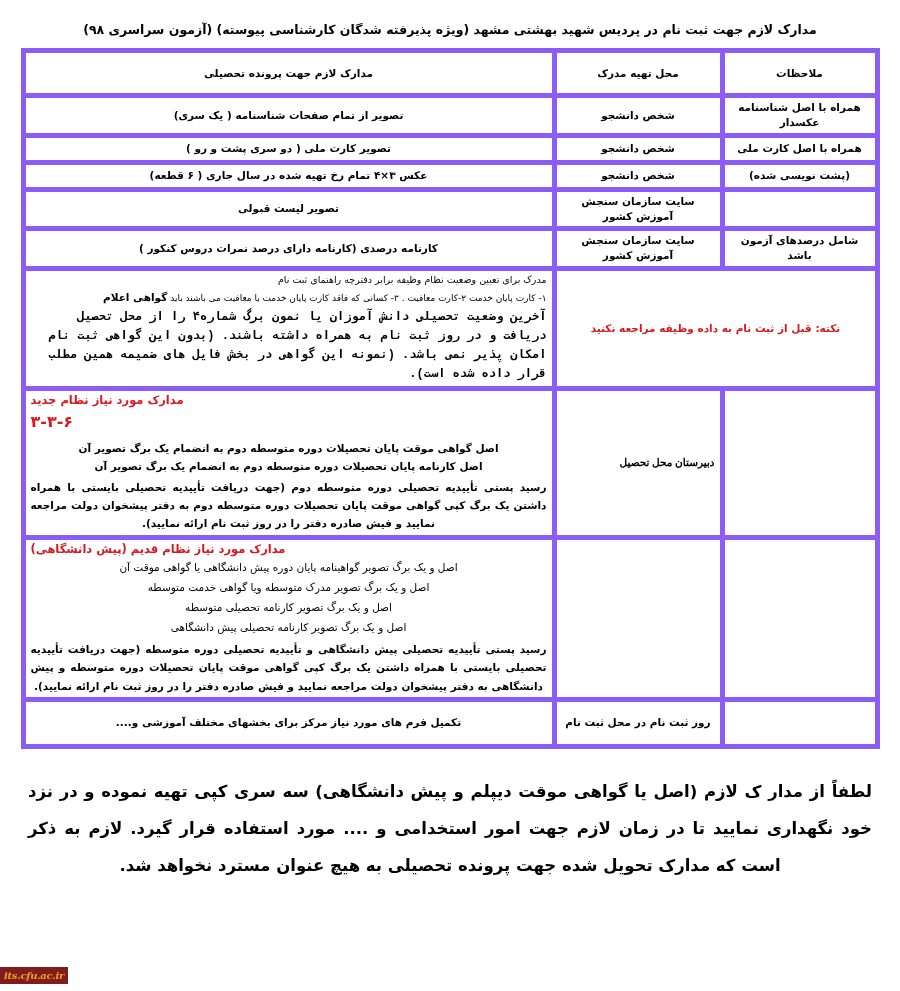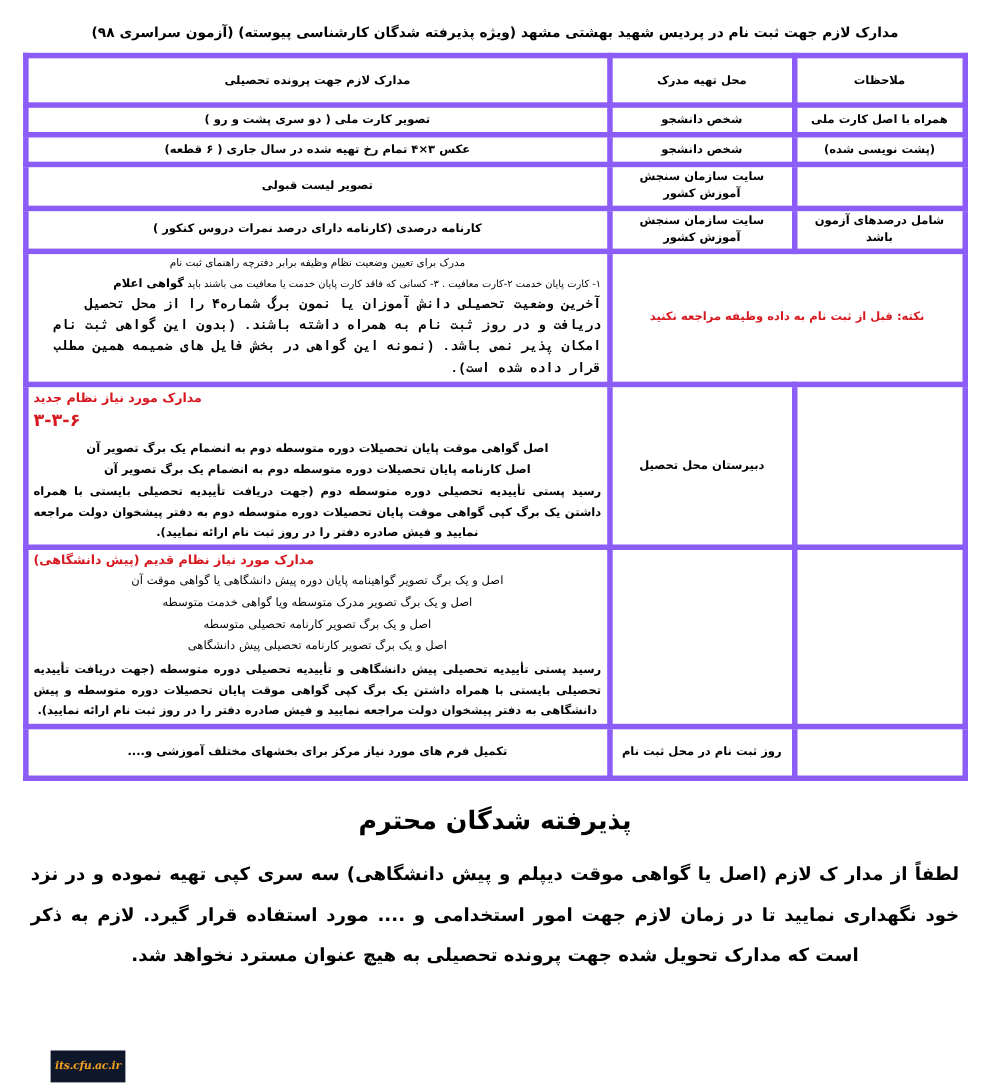--- a/index.html
+++ b/index.html
@@ -80,21 +80,20 @@
 
   
   .cell-military {
     text-align: right;
     vertical-align: top;
     padding: 6px 8px 8px 8px;
   }
   .mil-line-1 {
     font-size: 9.5px;
     font-weight: normal;
-    text-align: center;
     margin-bottom: 4px;
   }
   .mil-line-2 {
     font-size: 9px;
     font-weight: normal;
     text-align: right;
     margin-bottom: 2px;
   }
   .mil-line-2 b { font-size: 10.5px; font-weight: bold; }
   .mil-body {
@@ -140,24 +139,24 @@
   }
   .sec-para {
     font-size: 10.5px;
     font-weight: bold;
     text-align: justify;
     text-align-last: center;
     line-height: 1.75;
     margin-top: 2px;
   }
   .cell-mid-label {
-    text-align: center;
     vertical-align: middle;
     font-size: 10px;
     font-weight: bold;
+    font-family: Liberation Serif, serif;
   }
   .row-last td { height: 38px; }
 
   
   .notice {
     width: 856px;
     margin: 0 auto;
     padding-top: 24px;
     direction: rtl;
   }
@@ -177,27 +176,26 @@
     letter-spacing: -0.3px;
     padding: 0 6px;
   }
 
   
   .watermark {
     position: absolute;
     left: 0;
     bottom: 7px;
     width: 68px;
-    height: 29px;
-    background: #0f172a;
+    height: 17px;
+    background: #7f1d1d;
     display: flex;
     align-items: center;
     justify-content: center;
     direction: ltr;
-    margin-left: 46px;
   }
   .watermark-text {
     font-family: "DejaVu Serif", "Liberation Serif", serif;
     font-size: 10px;
     font-weight: bold;
     font-style: italic;
     color: #f0a020;
     letter-spacing: -0.3px;
     white-space: nowrap;
   }
@@ -217,20 +215,25 @@
   <thead>
     <tr>
       <th>ملاحظات</th>
       <th>محل تهیه مدرک</th>
       <th>مدارک لازم جهت پرونده تحصیلی</th>
     </tr>
   </thead>
 
   <tbody>
 
+    <tr class="row-basic">
+      <td class="c-notes">همراه با اصل شناسنامه عکسدار</td>
+      <td class="c-source">شخص دانشجو</td>
+      <td class="c-docs">تصویر از تمام صفحات شناسنامه        (  یک سری)</td>
+    </tr>
     <tr class="row-basic">
       <td class="c-notes">همراه با اصل کارت ملی</td>
       <td class="c-source">شخص دانشجو</td>
       <td class="c-docs">تصویر کارت ملی     ( دو سری پشت و رو  )</td>
     </tr>
     <tr class="row-basic">
       <td class="c-notes">(پشت نویسی شده)</td>
       <td class="c-source">شخص دانشجو</td>
       <td class="c-docs">عکس ۳×۴ تمام رخ تهیه شده در سال جاری  ( ۶  قطعه)</td>
     </tr>
@@ -285,19 +288,18 @@
     <tr class="row-last">
       <td class="c-notes"></td>
       <td class="c-source">روز ثبت نام در محل ثبت نام</td>
       <td class="c-docs">تکمیل فرم های مورد نیاز مرکز برای بخشهای مختلف آموزشی و....</td>
     </tr>
 
   </tbody>
 </table>
 
 <div class="notice">
-  <div class="notice-title">پذیرفته شدگان محترم</div>
   <div class="notice-body">لطفاً از مدار ک لازم (اصل یا گواهی موقت دیپلم و پیش دانشگاهی) سه سری کپی تهیه نموده و در نزد خود نگهداری نمایید تا در زمان لازم جهت امور استخدامی و .... مورد استفاده قرار گیرد. لازم به ذکر است که مدارک تحویل شده جهت پرونده تحصیلی به هیچ عنوان مسترد نخواهد شد.</div>
 </div>
 
 <div class="watermark">
   <span class="watermark-text">its.cfu.ac.ir</span>
 </div>
 
 </body></html>

